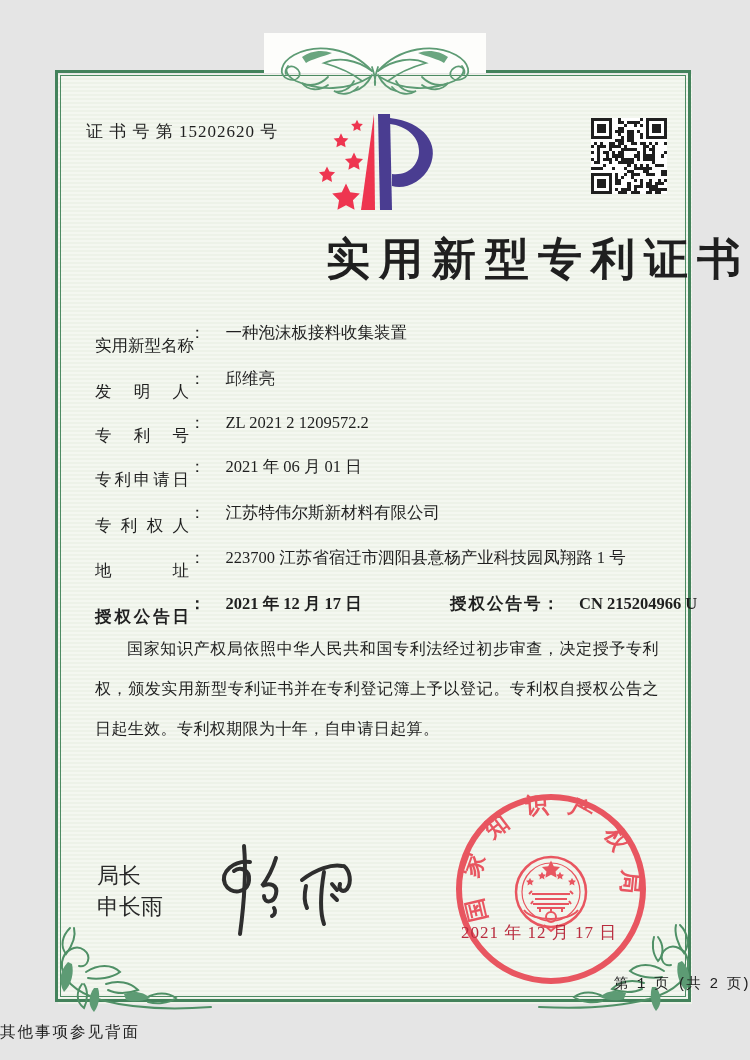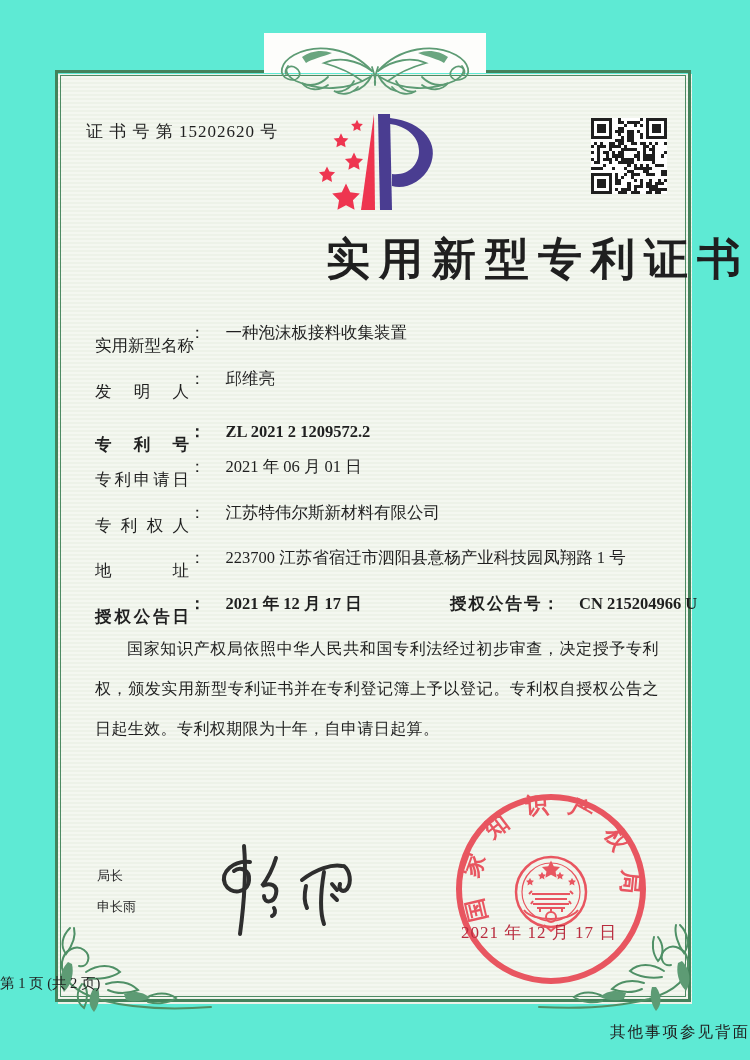--- a/index.html
+++ b/index.html
@@ -1,43 +1,43 @@
 <!DOCTYPE html>
 <html><head>
 <meta charset="utf-8">
 <style>
   html,body{margin:0;padding:0;background:#ffffff;}
-  .page{position:relative;width:750px;height:1060px;background:#5eead4;overflow:hidden;
+  .page{position:relative;width:750px;height:1060px;background:#e5e5e5;overflow:hidden;
         font-family:"Liberation Serif","DejaVu Serif",serif;color:#1f1f1f;}
   
   .inner-bg{position:absolute;left:58px;top:74px;width:634px;height:930px;
         background:repeating-linear-gradient(180deg,#edf2e8 0 2px,#f4f7f0 2px 4px);}
   .frame{position:absolute;left:55px;top:70px;width:636px;height:932px;
         border:3px solid #43825b;box-sizing:border-box;}
   .frame-inner{position:absolute;inset:2px;border:1px solid #4c8a62;}
   .cert-no{position:absolute;left:86px;top:120px;font-size:17px;letter-spacing:1px;}
   .qr{position:absolute;left:591px;top:118px;width:76px;height:76px;}
   .logo{position:absolute;left:300px;top:106px;width:150px;height:112px;}
   .title{position:absolute;left:0;top:230px;width:100%;text-align:right;
         font-size:44px;font-weight:600;letter-spacing:9px;box-sizing:border-box;}
   .fields{position:absolute;left:95px;top:322px;width:570px;font-size:16.5px;}
   .frow{position:absolute;left:0;white-space:nowrap;}
   .flabel{display:inline-block;width:94px;text-align:justify;text-align-last:justify;vertical-align:top;margin-top:13px;}
   .fval{margin-left:20px;}
   .grant2{position:absolute;left:355px;top:0;white-space:nowrap;}
   .paras{position:absolute;left:95px;top:629px;width:564px;font-size:16px;line-height:40px;
         text-align:justify;letter-spacing:0.4px;}
   .paras p{margin:0;text-indent:2em;}
-  .signer{position:absolute;left:97px;top:860px;font-size:13px;line-height:31px;
+  .signer{position:absolute;left:97px;top:860px;font-size:22px;line-height:31px;
         font-family:"Liberation Sans","DejaVu Sans",sans-serif;color:#2a2a2a;}
   .sig{position:absolute;left:192px;top:838px;width:220px;height:110px;}
   .seal{position:absolute;left:452px;top:790px;width:198px;height:198px;opacity:0.93;}
   .seal-date{position:absolute;left:461px;top:921px;font-size:17px;color:#b92c3e;letter-spacing:1px;}
-  .page-note{position:absolute;left:0;top:974px;width:100%;text-align:left;font-size:14.5px;}
-  .back-note{position:absolute;left:0;top:1022px;width:100%;text-align:right;font-size:15.5px;letter-spacing:2px;}
+  .page-note{position:absolute;left:0;top:974px;width:100%;text-align:right;font-size:14.5px;font-family:Liberation Mono, monospace;}
+  .back-note{position:absolute;left:0;top:1022px;width:100%;text-align:left;font-size:15.5px;letter-spacing:2px;}
   .orn-top{position:absolute;left:258px;top:33px;width:234px;height:64px;}
   .orn-bl{position:absolute;left:46px;top:922px;width:170px;height:95px;}
   .orn-br{position:absolute;left:534px;top:912px;width:170px;height:105px;transform:scaleX(-1);}
   svg{display:block;}
 </style>
 </head>
 <body>
 
 <div class="page">
 
@@ -331,21 +331,21 @@
 
   <div class="title">实用新型专利证书</div>
 
   <div class="fields">
     <div class="frow" style="top:0;">
       <span class="flabel">实用新型名称</span><span>：</span><span class="fval">一种泡沫板接料收集装置</span>
     </div>
     <div class="frow" style="top:46px;">
       <span class="flabel">发明人</span><span>：</span><span class="fval">邱维亮</span>
     </div>
-    <div class="frow" style="top:99px;font-weight:bold;">
+    <div class="frow" style="top:90px;">
       <span class="flabel">专利号</span><span>：</span><span class="fval">ZL 2021 2 1209572.2</span>
     </div>
     <div class="frow" style="top:134px;">
       <span class="flabel">专利申请日</span><span>：</span><span class="fval">2021 年 06 月 01 日</span>
     </div>
     <div class="frow" style="top:180px;">
       <span class="flabel">专利权人</span><span>：</span><span class="fval">江苏特伟尔斯新材料有限公司</span>
     </div>
     <div class="frow" style="top:225px;">
       <span class="flabel">地址</span><span>：</span><span class="fval">223700 江苏省宿迁市泗阳县意杨产业科技园凤翔路 1 号</span>

